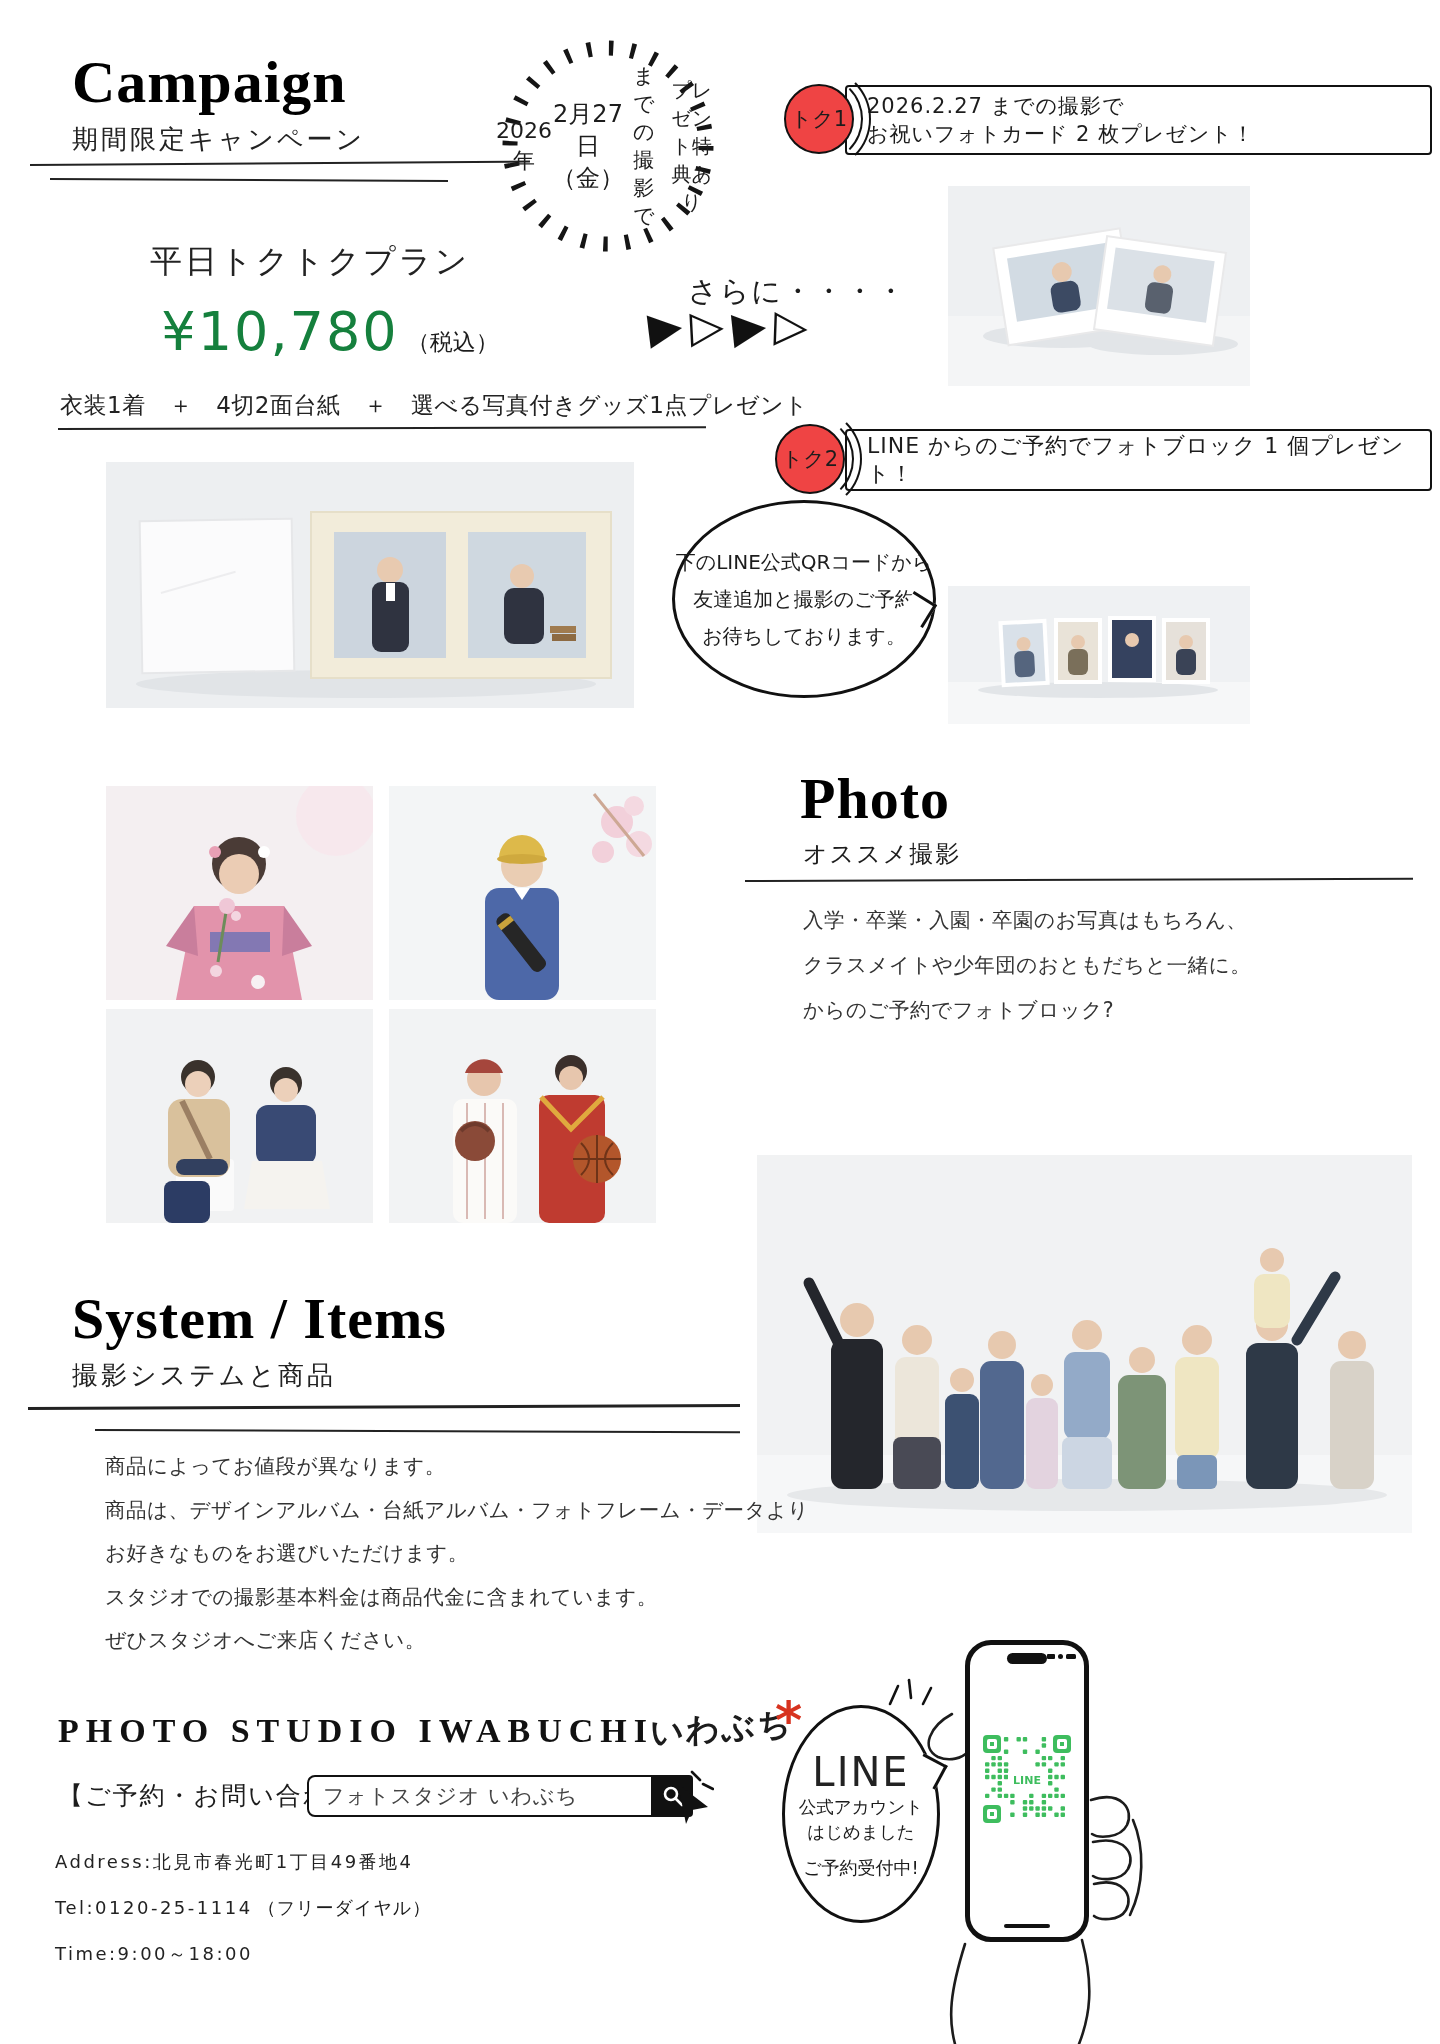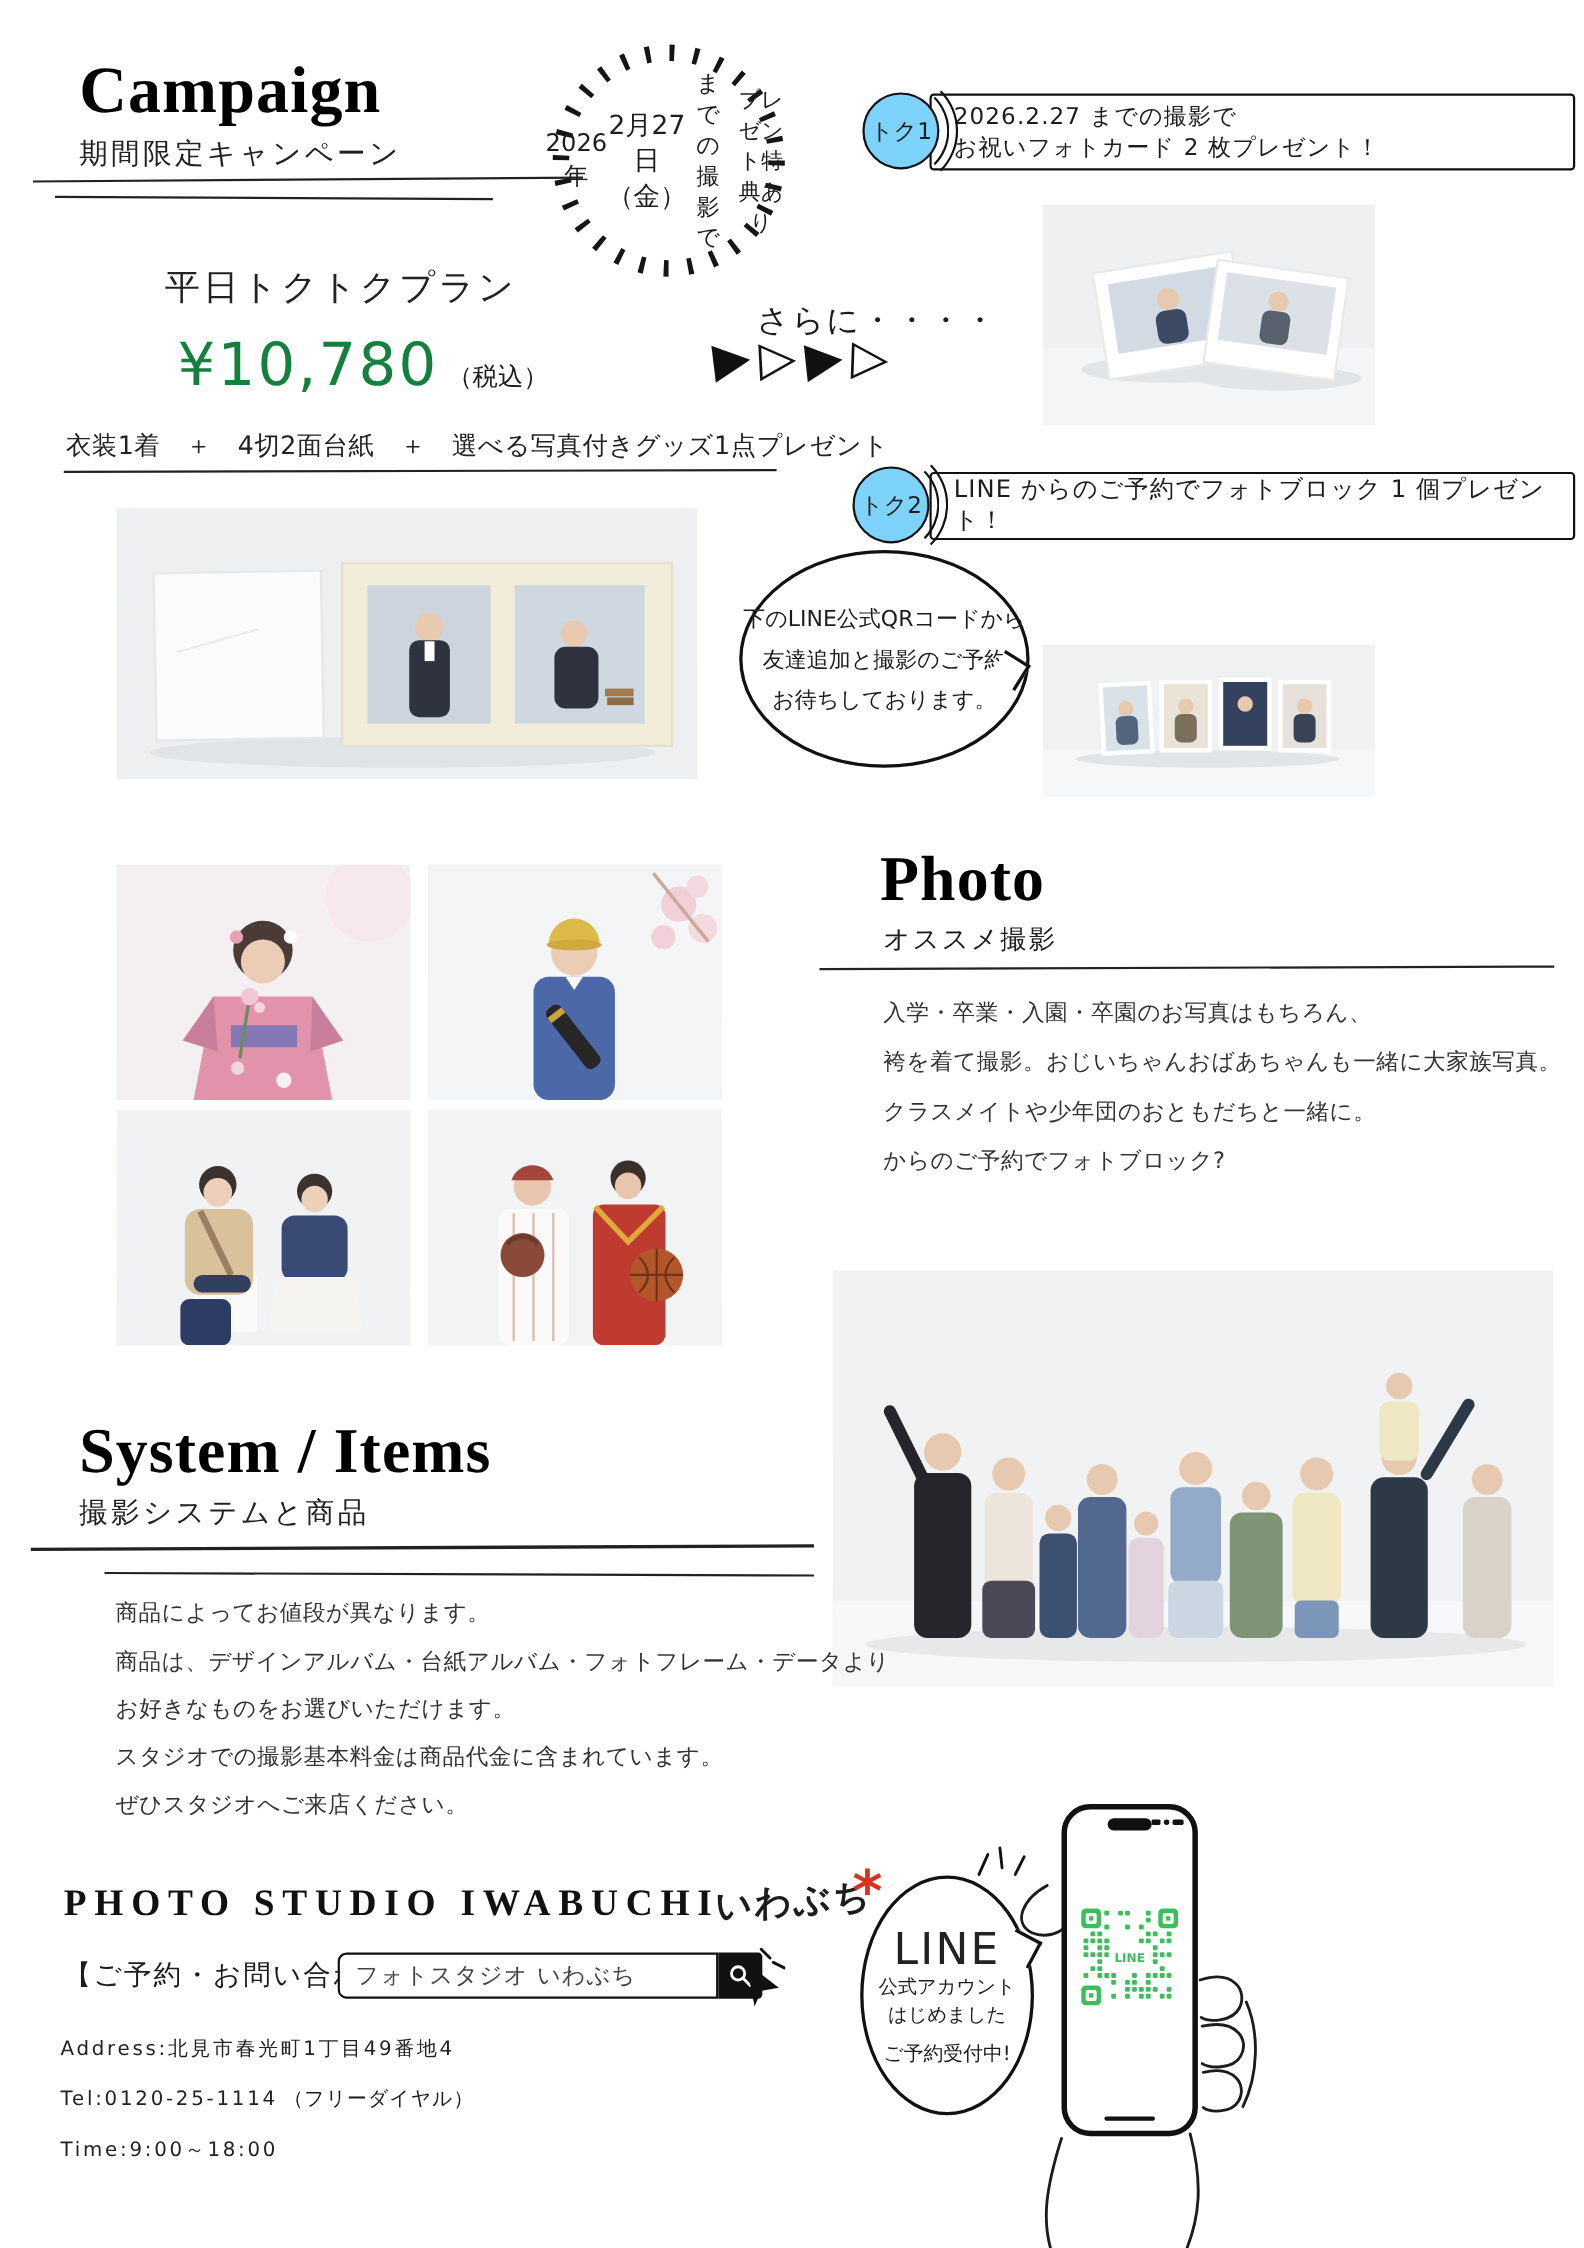--- a/index.html
+++ b/index.html
@@ -17,21 +17,21 @@
   .burst{left:496px;top:34px;width:224px;height:224px;}
   .burst svg{position:absolute;inset:0;}
   .burst-text{position:absolute;inset:0;display:flex;flex-direction:row;align-items:center;justify-content:center;text-align:center;}
   .burst-text .b1{font-size:22px;line-height:30px;}
   .burst-text .b2{font-size:24px;line-height:32px;}
   .burst-text .b3{font-size:21px;line-height:28px;}
   .burst-text .b4{font-size:20px;line-height:28px;}
 
   
   .toku-circle{width:66px;height:66px;border:2.5px solid #111;border-radius:50%;
-               display:flex;align-items:center;justify-content:center;font-size:21px;background:#7dd3fc;z-index:3;}
+               display:flex;align-items:center;justify-content:center;font-size:21px;background:#ef4444;z-index:3;}
   .arc{position:absolute;border:2.5px solid transparent;border-right-color:#111;border-radius:50%;z-index:2;}
   .toku-box{border:2.5px solid #111;border-radius:4px;background:transparent;z-index:1;
             display:flex;flex-direction:column;justify-content:center;padding-left:20px;}
   .toku-box .t-line{font-size:21px;line-height:28px;letter-spacing:1px;}
   .toku-box.single{justify-content:center;}
   .toku-box.single .t-line{font-size:22px;}
 
   
   .plan-name{left:105px;top:240px;width:410px;text-align:center;font-size:32px;letter-spacing:3px;color:#222;}
   .price-row{left:105px;top:300px;width:410px;display:flex;align-items:baseline;justify-content:center;}
@@ -309,21 +309,20 @@
       </svg>
     </div>
   </div>
 
   <div class="abs serif big-head" style="left:800px;top:770px;font-size:58px;">Photo</div>
   <div class="abs" style="left:803px;top:838px;font-size:24px;letter-spacing:2px;">オススメ撮影</div>
   <div class="abs hand-rule" style="left:745px;top:880px;width:668px;transform:rotate(-0.2deg);"></div>
 
   <div class="abs para" style="left:803px;top:906px;">
     <div>入学・卒業・入園・卒園のお写真はもちろん、</div>
-    <div>袴を着て撮影。おじいちゃんおばあちゃんも一緒に大家族写真。</div>
     <div>クラスメイトや少年団のおともだちと一緒に。</div>
     <div>からのご予約でフォトブロック?</div>
   </div>
 
   <div class="abs ph" style="left:757px;top:1155px;width:655px;height:378px;">
     <svg viewBox="0 0 655 378">
       <rect width="655" height="378" fill="#f1f2f3"></rect>
       <rect y="300" width="655" height="78" fill="#f6f7f8"></rect>
       <ellipse cx="330" cy="340" rx="300" ry="16" fill="#e6e8ea"></ellipse>
       <line x1="85" y1="195" x2="52" y2="128" stroke="#24262c" stroke-width="11" stroke-linecap="round"></line>

